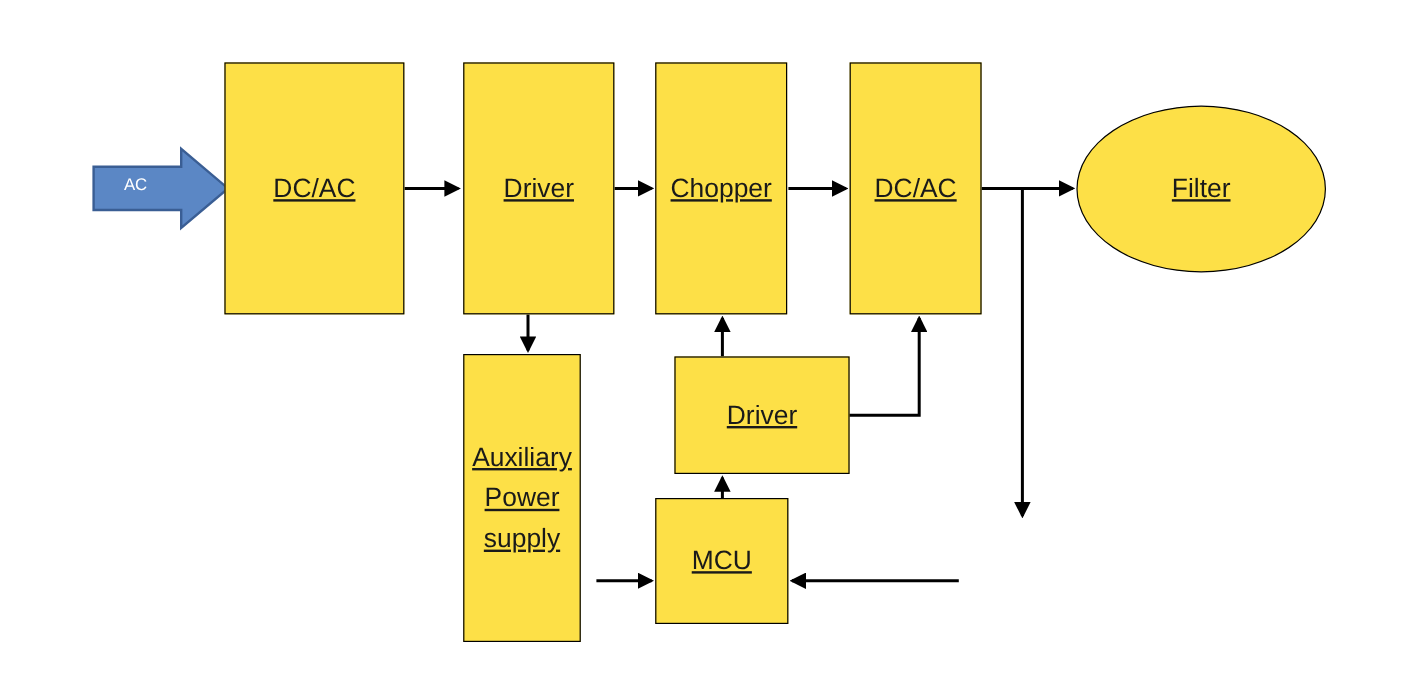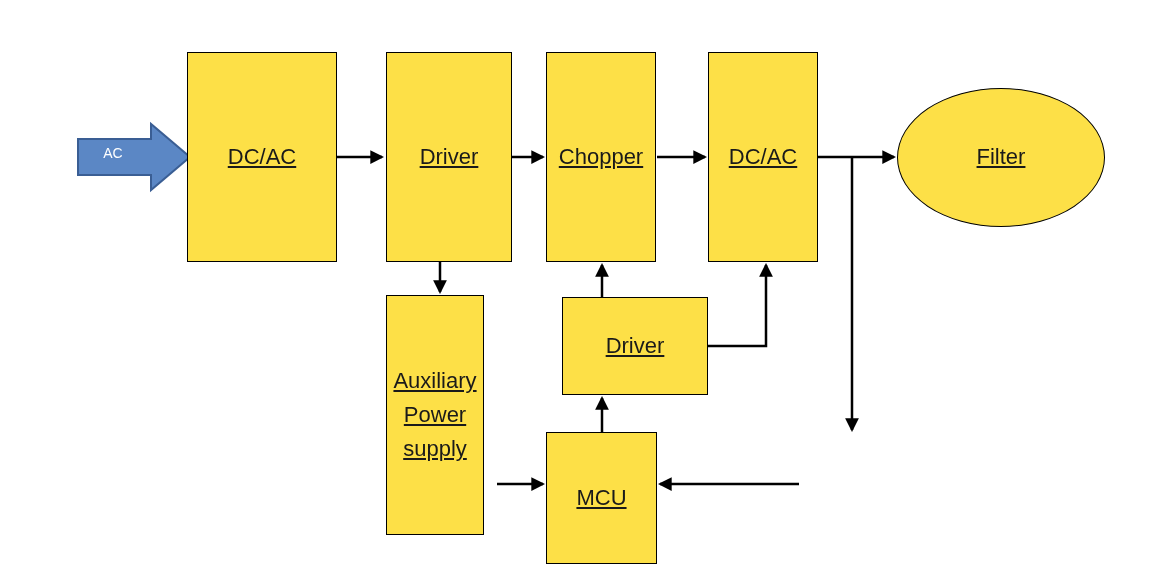--- a/index.html
+++ b/index.html
@@ -90,16 +90,16 @@
   <div class="node" style="left:546px; top:52px; width:110px; height:210px;">Chopper</div>
 
   <div class="node" style="left:708px; top:52px; width:110px; height:210px;">DC/AC</div>
 
   <div class="node ellipse" style="left:897px; top:88px; width:208px; height:139px;">Filter</div>
 
   <div class="node pad-wrap" style="left:386px; top:295px; width:98px; height:240px;">Auxiliary Power supply</div>
 
   <div class="node" style="left:562px; top:297px; width:146px; height:98px;">Driver</div>
 
-  <div class="node" style="left:546px; top:432px; width:111px; height:132px;">MCU</div>
+  <div class="node" style="left:546px; top:415px; width:111px; height:105px;">MCU</div>
 
 
 </div>
 
 </body></html>

